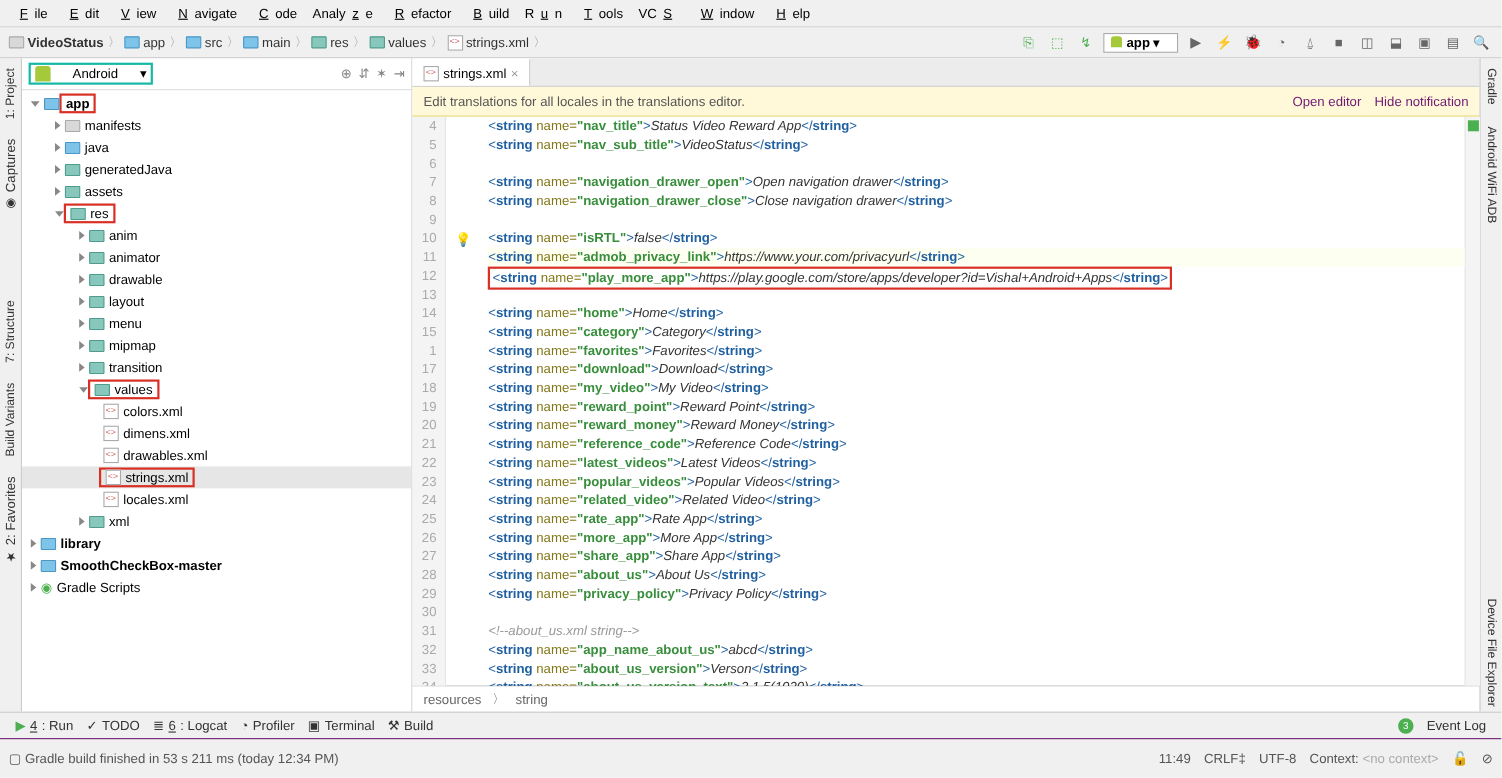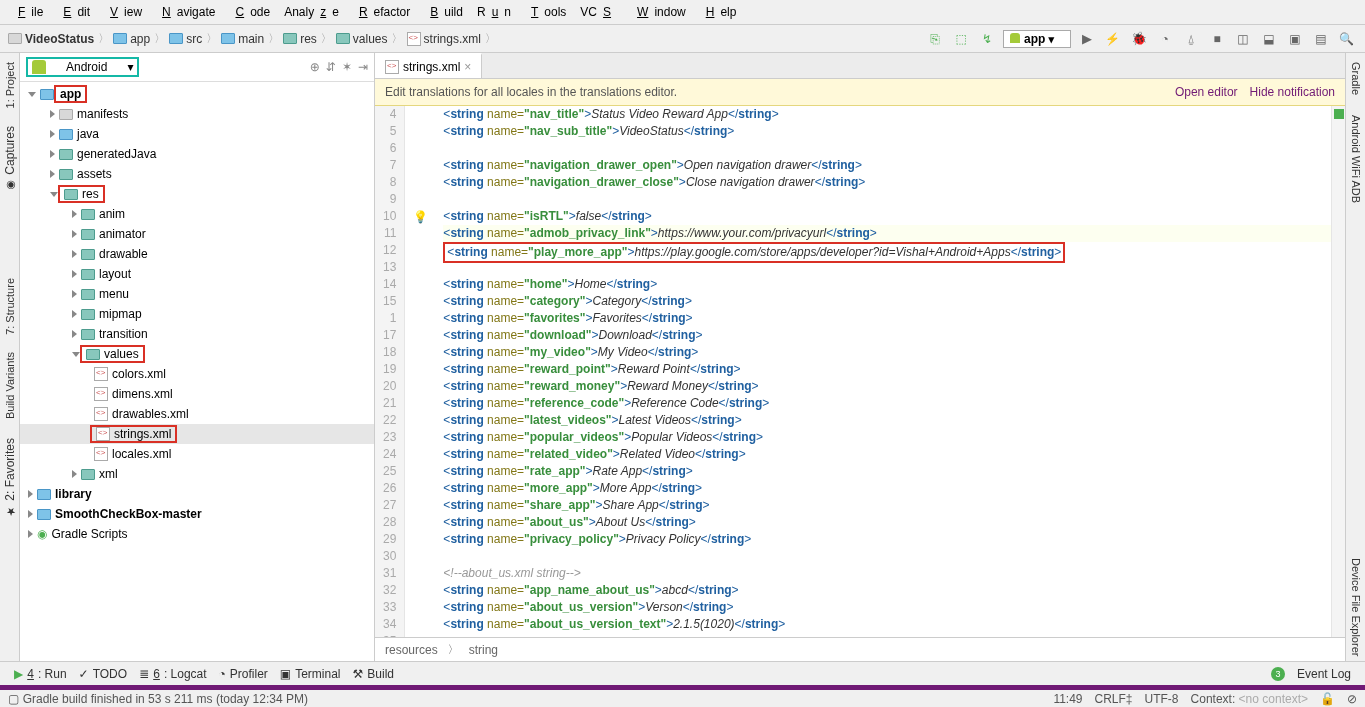--- a/index.html
+++ b/index.html
@@ -76,21 +76,21 @@
 
 
 .right-gutter { width:20px; background:#f0f0f0; border-left:1px solid #ccc; display:flex; flex-direction:column; align-items:center; padding-top:4px; }
 
 
 .bottom-tools { height:24px; background:#f0f0f0; border-top:1px solid #ccc; display:flex; align-items:center; padding:0 8px; justify-content:space-between; }
 .bottom-tools .tool { display:flex; align-items:center; gap:4px; padding:0 6px; color:#333; }
 .green-dot { display:inline-block; width:14px; height:14px; background:#4caf50; color:#fff; border-radius:50%; text-align:center; font-size:9px; line-height:14px; }
 
 
-.statusbar { height:22px; background:#f0f0f0; border-top:5px solid #701a75; display:flex; align-items:center; padding:0 8px; justify-content:space-between; color:#555; font-size:11px; }
+.statusbar { height:36px; background:#f0f0f0; border-top:1px solid #701a75; display:flex; align-items:center; padding:0 8px; justify-content:space-between; color:#555; font-size:11px; }
 .statusbar .right { display:flex; gap:12px; align-items:flex-end; }
 .nocontext { color:#aaa; }
 </style>
 </head>
 <body>
 
 <div class="menubar">
   <span><span class="mnemonic">F</span>ile</span>
   <span><span class="mnemonic">E</span>dit</span>
   <span><span class="mnemonic">V</span>iew</span>

